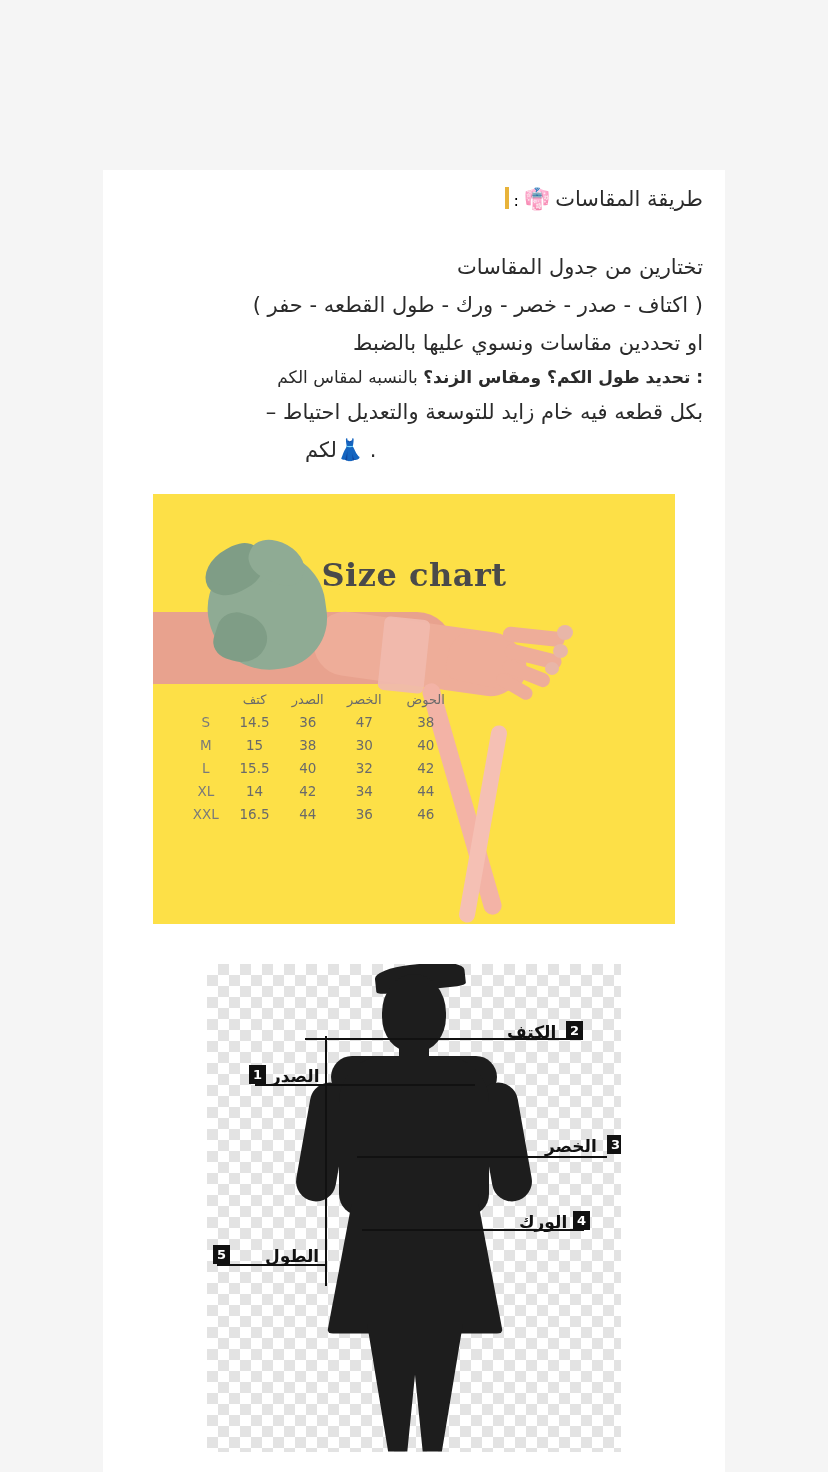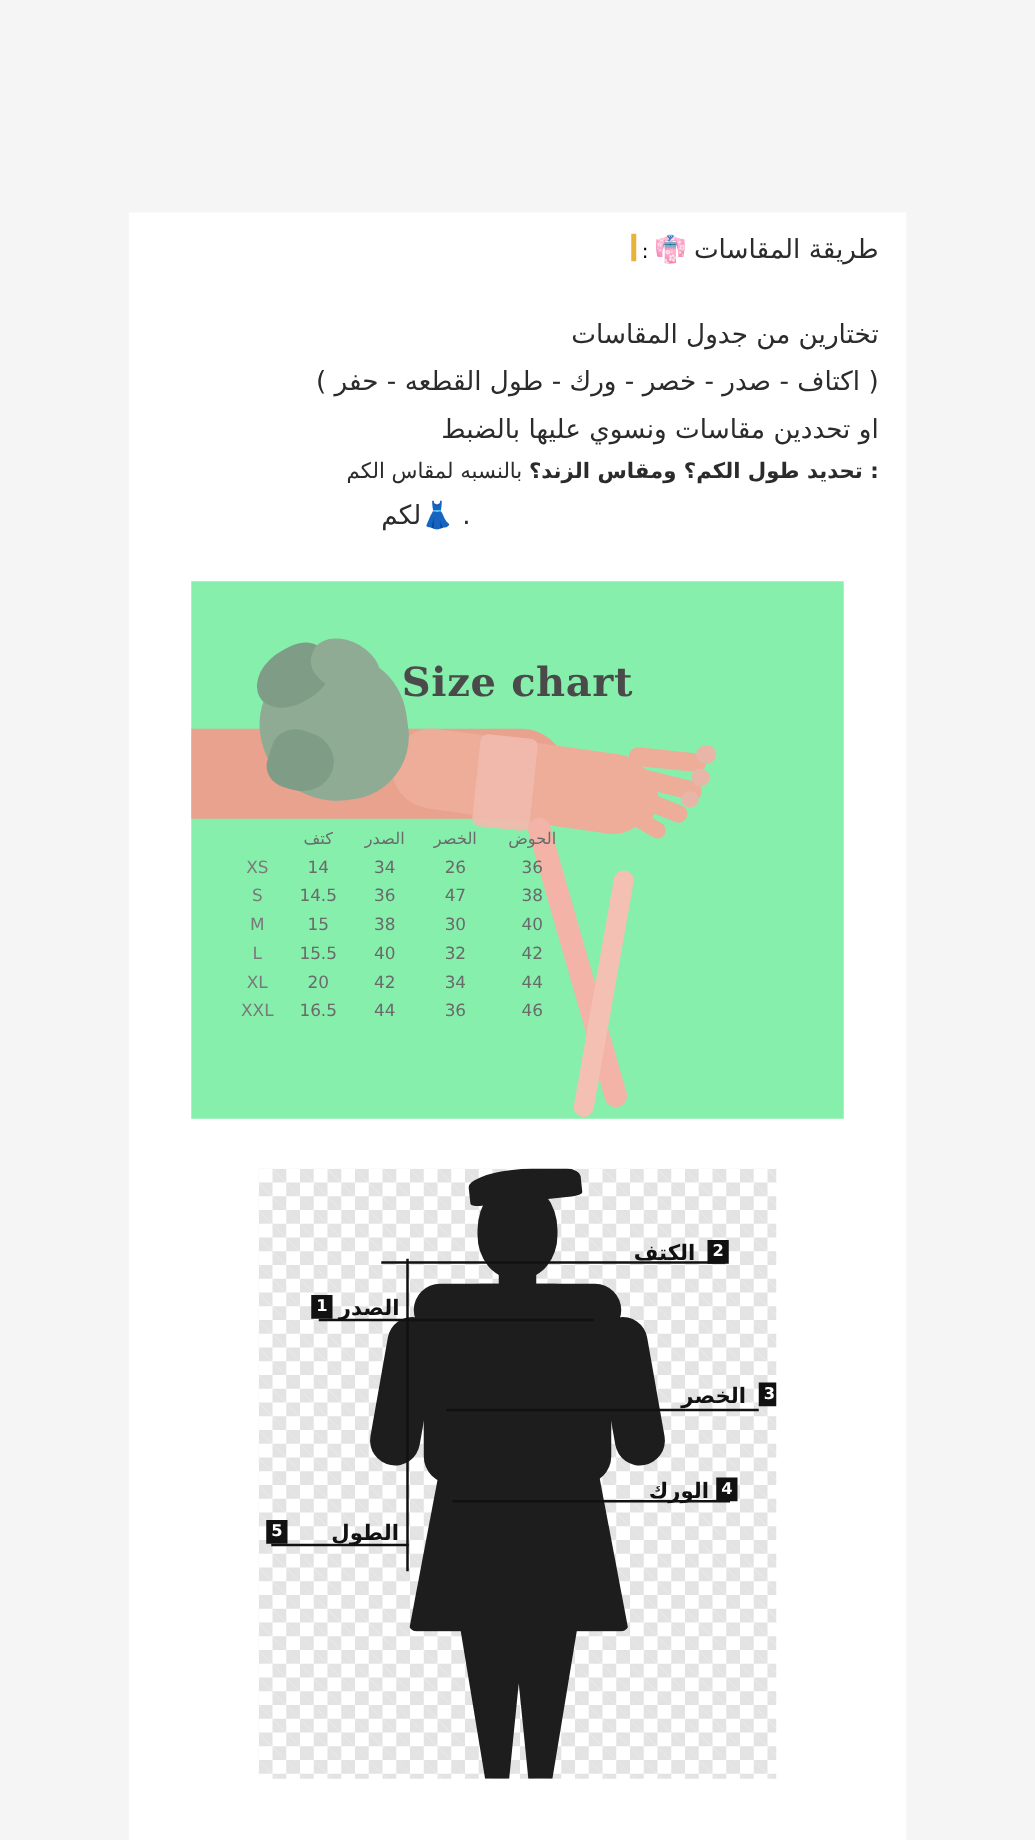--- a/index.html
+++ b/index.html
@@ -51,23 +51,23 @@
   }
   .body-text p{margin:0;}
   .line-sleeve{font-size:17px;}
   .bold{font-weight:bold;}
   .dash-line{direction:rtl;}
   .last-line{text-align:left;padding-left:180px;}
 
   
   .sizechart{
     position:relative;
-    margin:26px 50px 0 53px;
+    margin:16px 50px 0 53px;
     width:522px;height:430px;
-    background:#86efac;
+    background:#fde047;
     overflow:hidden;
   }
   .sc-title{
     position:absolute;top:62px;left:0;right:0;
     text-align:center;
     font-family:"DejaVu Serif","Liberation Serif",serif;
     font-weight:bold;
     font-size:32px;
     color:#4a4a4a;
     letter-spacing:.5px;
@@ -273,20 +273,24 @@
       <span>:</span><span class="bar"></span>
     </div>
 
     <div class="body-text">
       <p>تختارين من جدول المقاسات</p>
       <p>( اكتاف - صدر - خصر - ورك - طول القطعه - حفر )</p>
       <p>او تحددين مقاسات ونسوي عليها بالضبط</p>
       <p class="line-sleeve">
         <span class="bold">: تحديد طول الكم؟ ومقاس الزند؟</span>
         <span>بالنسبه لمقاس الكم</span>
+      </p>
+      <p class="dash-line">
+        <span>بكل قطعه فيه خام زايد للتوسعة والتعديل احتياط</span>
+        <span>–</span>
       </p>
       <p class="last-line">
         <span>.</span>
         <span>👗</span><span>لكم</span>
       </p>
     </div>
 
     <div class="sizechart">
       <div class="arm"></div>
       <div class="arm2"></div>
@@ -313,27 +317,20 @@
           <tr>
             <th></th>
             <th>كتف</th>
             <th>الصدر</th>
             <th>الخصر</th>
             <th>الحوض</th>
           </tr>
         </thead>
         <tbody>
           <tr>
-            <td>XS</td>
-            <td>14</td>
-            <td>34</td>
-            <td>26</td>
-            <td>36</td>
-          </tr>
-          <tr>
             <td>S</td>
             <td>14.5</td>
             <td>36</td>
             <td>47</td>
             <td>38</td>
           </tr>
           <tr>
             <td>M</td>
             <td>15</td>
             <td>38</td>
@@ -342,21 +339,21 @@
           </tr>
           <tr>
             <td>L</td>
             <td>15.5</td>
             <td>40</td>
             <td>32</td>
             <td>42</td>
           </tr>
           <tr>
             <td>XL</td>
-            <td>20</td>
+            <td>14</td>
             <td>42</td>
             <td>34</td>
             <td>44</td>
           </tr>
           <tr>
             <td>XXL</td>
             <td>16.5</td>
             <td>44</td>
             <td>36</td>
             <td>46</td>

